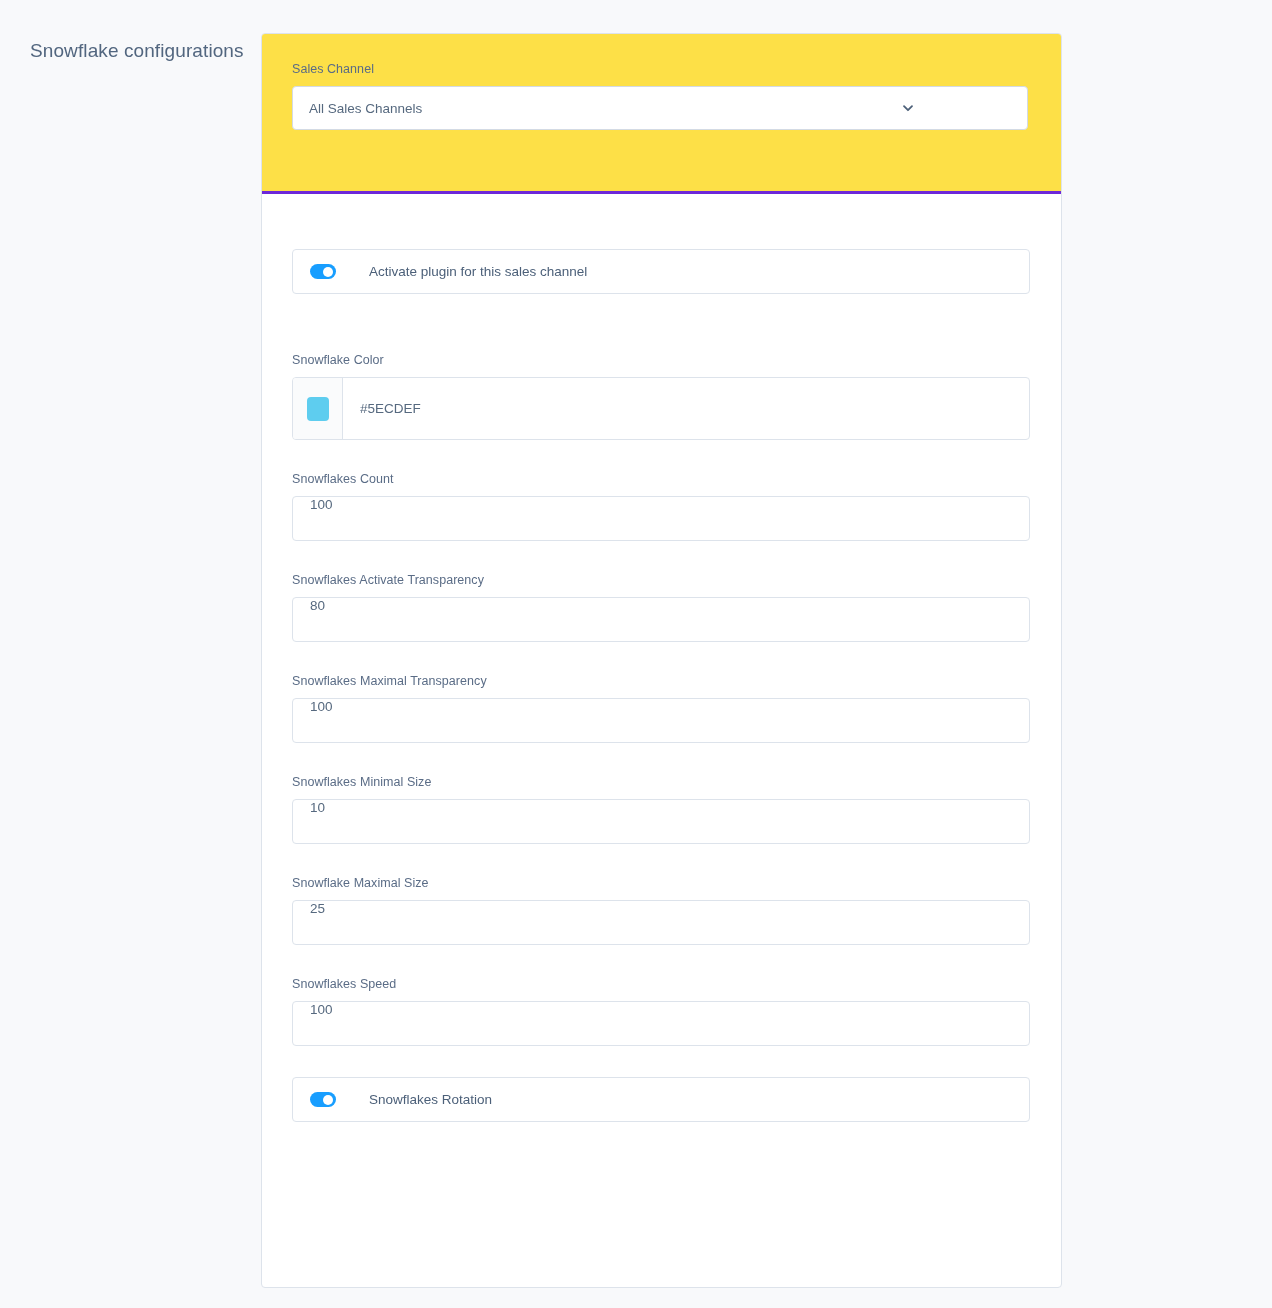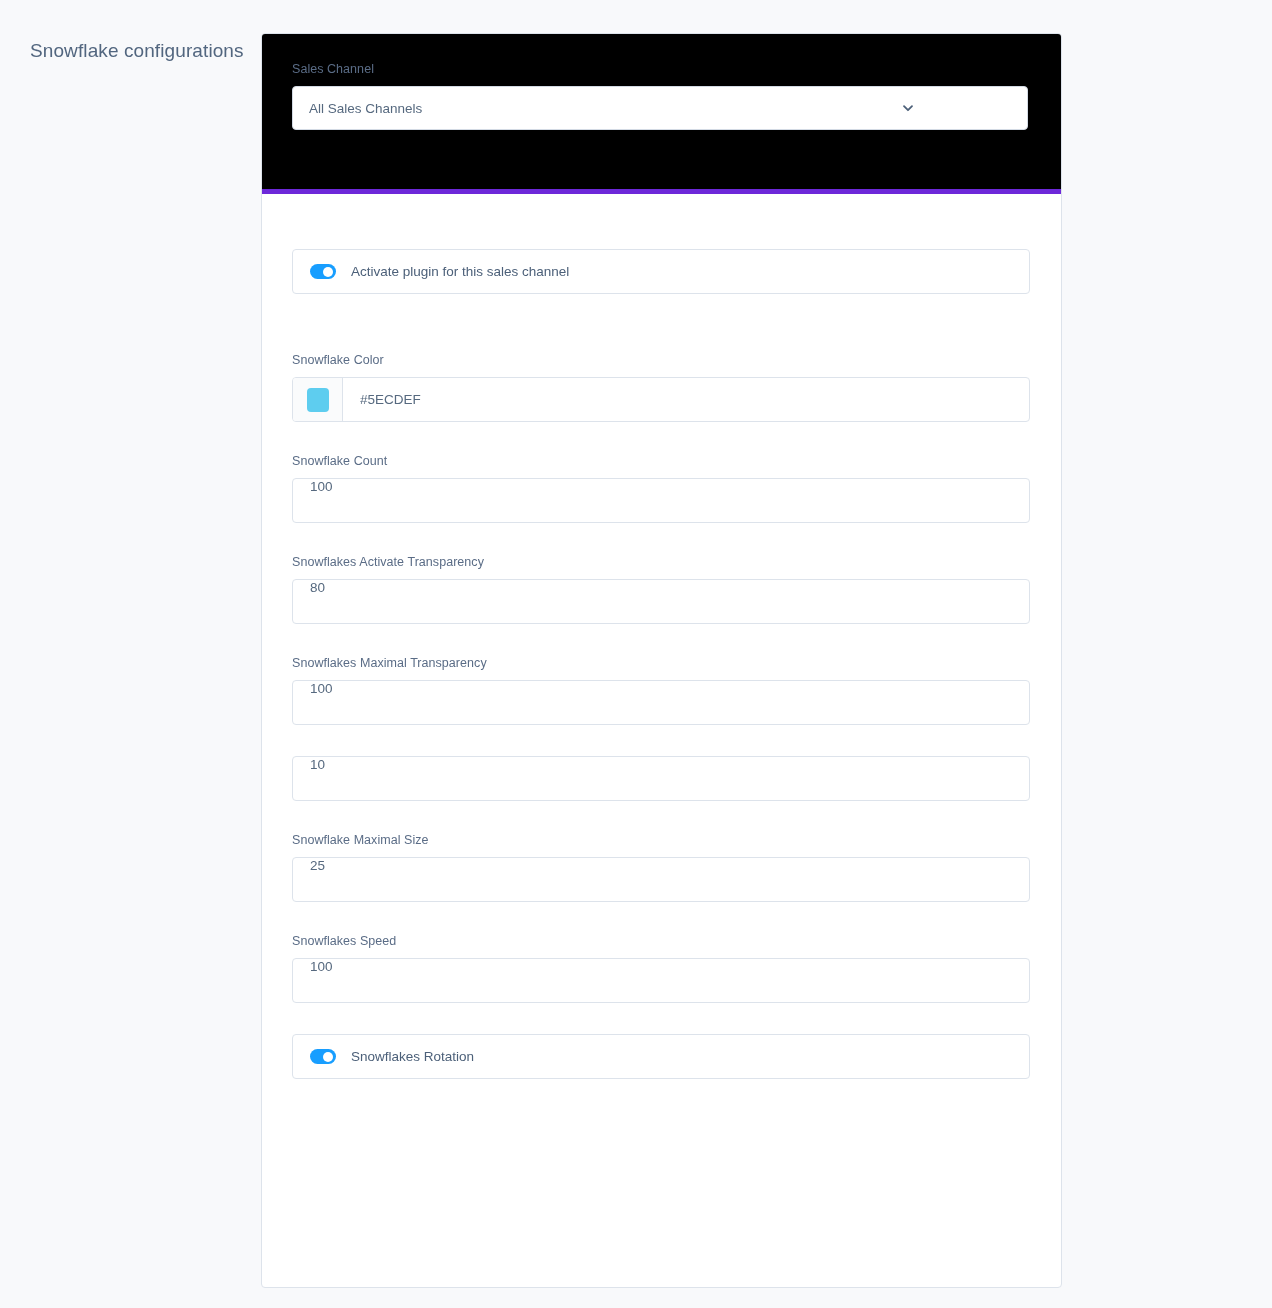--- a/index.html
+++ b/index.html
@@ -43,22 +43,22 @@
     top: 33px;
     width: 801px;
     height: 1255px;
     background: #FFFFFF;
     border: 1px solid #DDE3EB;
     border-radius: 4px;
     overflow: hidden;
   }
 
   .card-header {
-    background: #000000;
-    border-bottom: 5px solid #6d28d9;
+    background: #fde047;
+    border-bottom: 3px solid #6d28d9;
     padding: 27px 30px 30px 30px;
     height: 160px;
   }
 
   .field-label {
     font-size: 12.5px;
     line-height: 16px;
     color: #5A6C86;
     margin-bottom: 9px;
     display: block;
@@ -105,20 +105,21 @@
   
   .toggle-row {
     width: 738px;
     height: 45px;
     border: 1px solid #DDE3EB;
     border-radius: 4px;
     display: flex;
     align-items: center;
     padding: 0 17px;
     background: #fff;
+    gap: 18px;
   }
   .switch {
     width: 26px;
     height: 15px;
     border-radius: 8px;
     background: #189EFF;
     position: relative;
     flex: none;
     margin-right: 15px;
   }
@@ -137,21 +138,21 @@
     line-height: 18px;
   }
 
   .spacer-18 { height: 27px; }
   .spacer-31 { height: 31px; }
 
   
   .input-group {
     display: flex;
     width: 738px;
-    height: 45px;
+    height: 63px;
     border: 1px solid #DDE3EB;
     border-radius: 4px;
     overflow: hidden;
     background: #fff;
   }
   .color-prepend {
     width: 50px;
     background: #FAFBFC;
     border-right: 1px solid #DDE3EB;
     display: flex;
@@ -232,21 +233,21 @@
           </span>
           <span class="color-text">
             <span>#5ECDEF</span>
           </span>
         </div>
       </div>
 
       <div class="spacer-31"></div>
 
       <div class="form-group">
-        <label class="field-label">Snowflake Count</label>
+        <label class="field-label">Snowflakes Count</label>
         <div class="text-input">
           <span>100</span>
         </div>
       </div>
 
       <div class="spacer-31"></div>
 
       <div class="form-group">
         <label class="field-label">Snowflakes Activate Transparency</label>
         <div class="text-input">
@@ -259,20 +260,21 @@
       <div class="form-group">
         <label class="field-label">Snowflakes Maximal Transparency</label>
         <div class="text-input">
           <span>100</span>
         </div>
       </div>
 
       <div class="spacer-31"></div>
 
       <div class="form-group">
+        <label class="field-label">Snowflakes Minimal Size</label>
         <div class="text-input">
           <span>10</span>
         </div>
       </div>
 
       <div class="spacer-31"></div>
 
       <div class="form-group">
         <label class="field-label">Snowflake Maximal Size</label>
         <div class="text-input">

